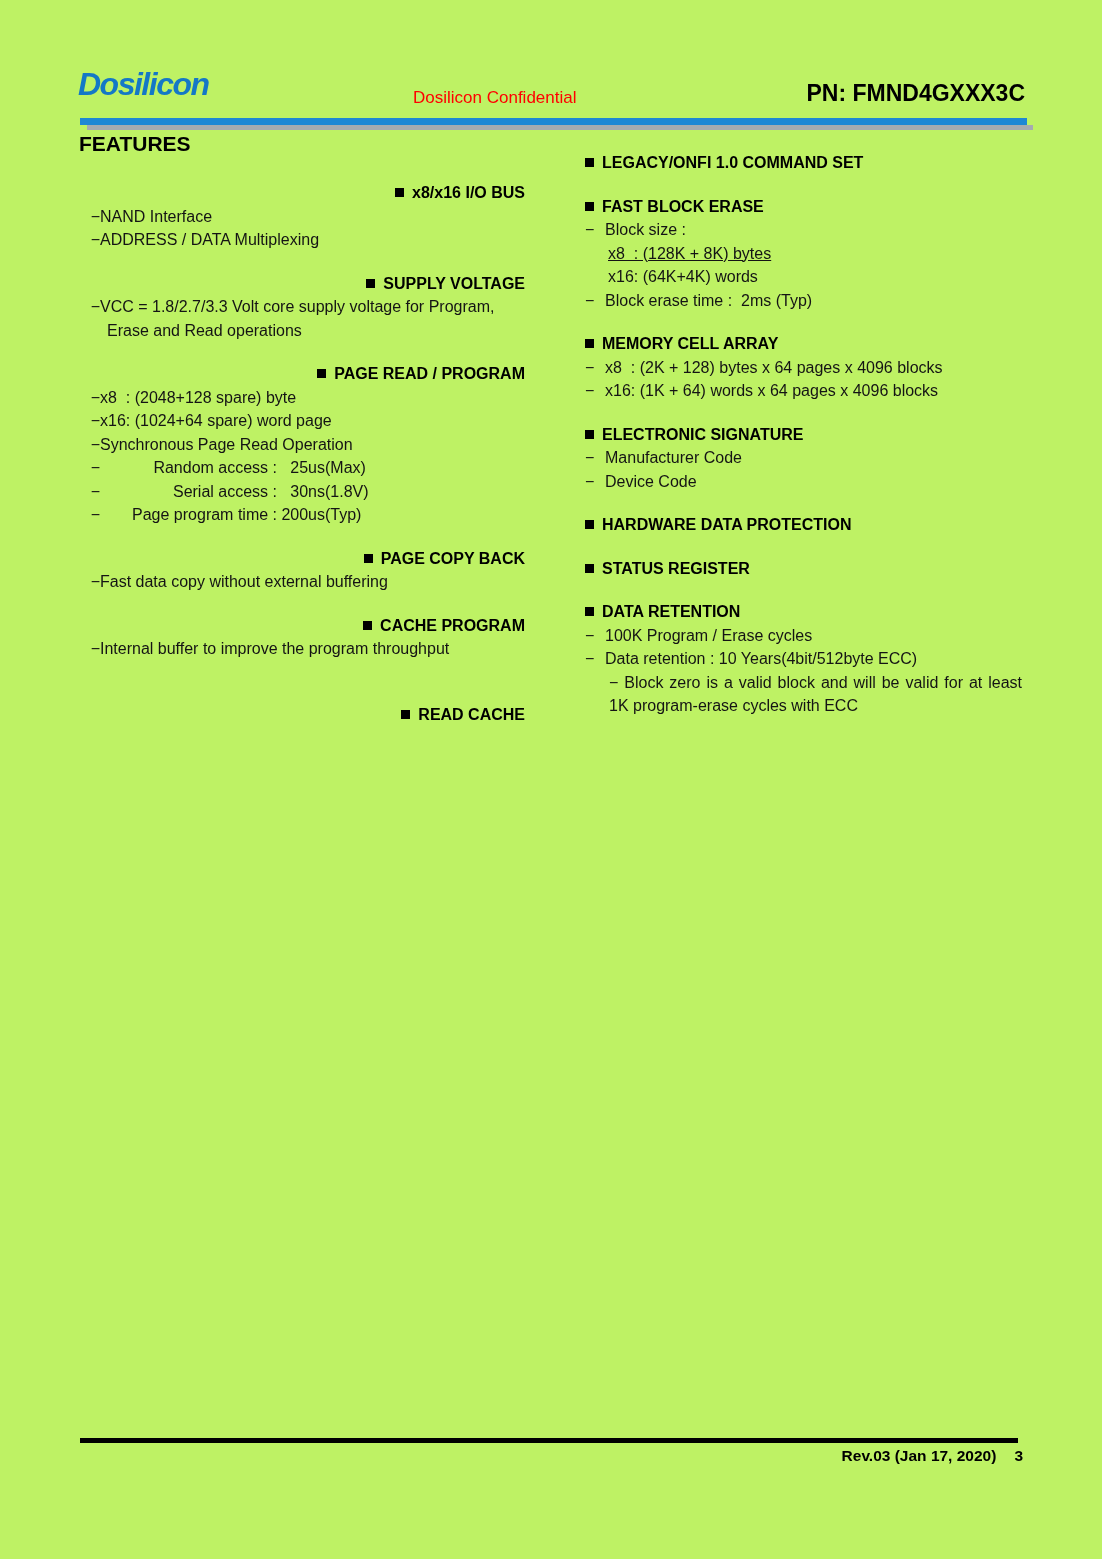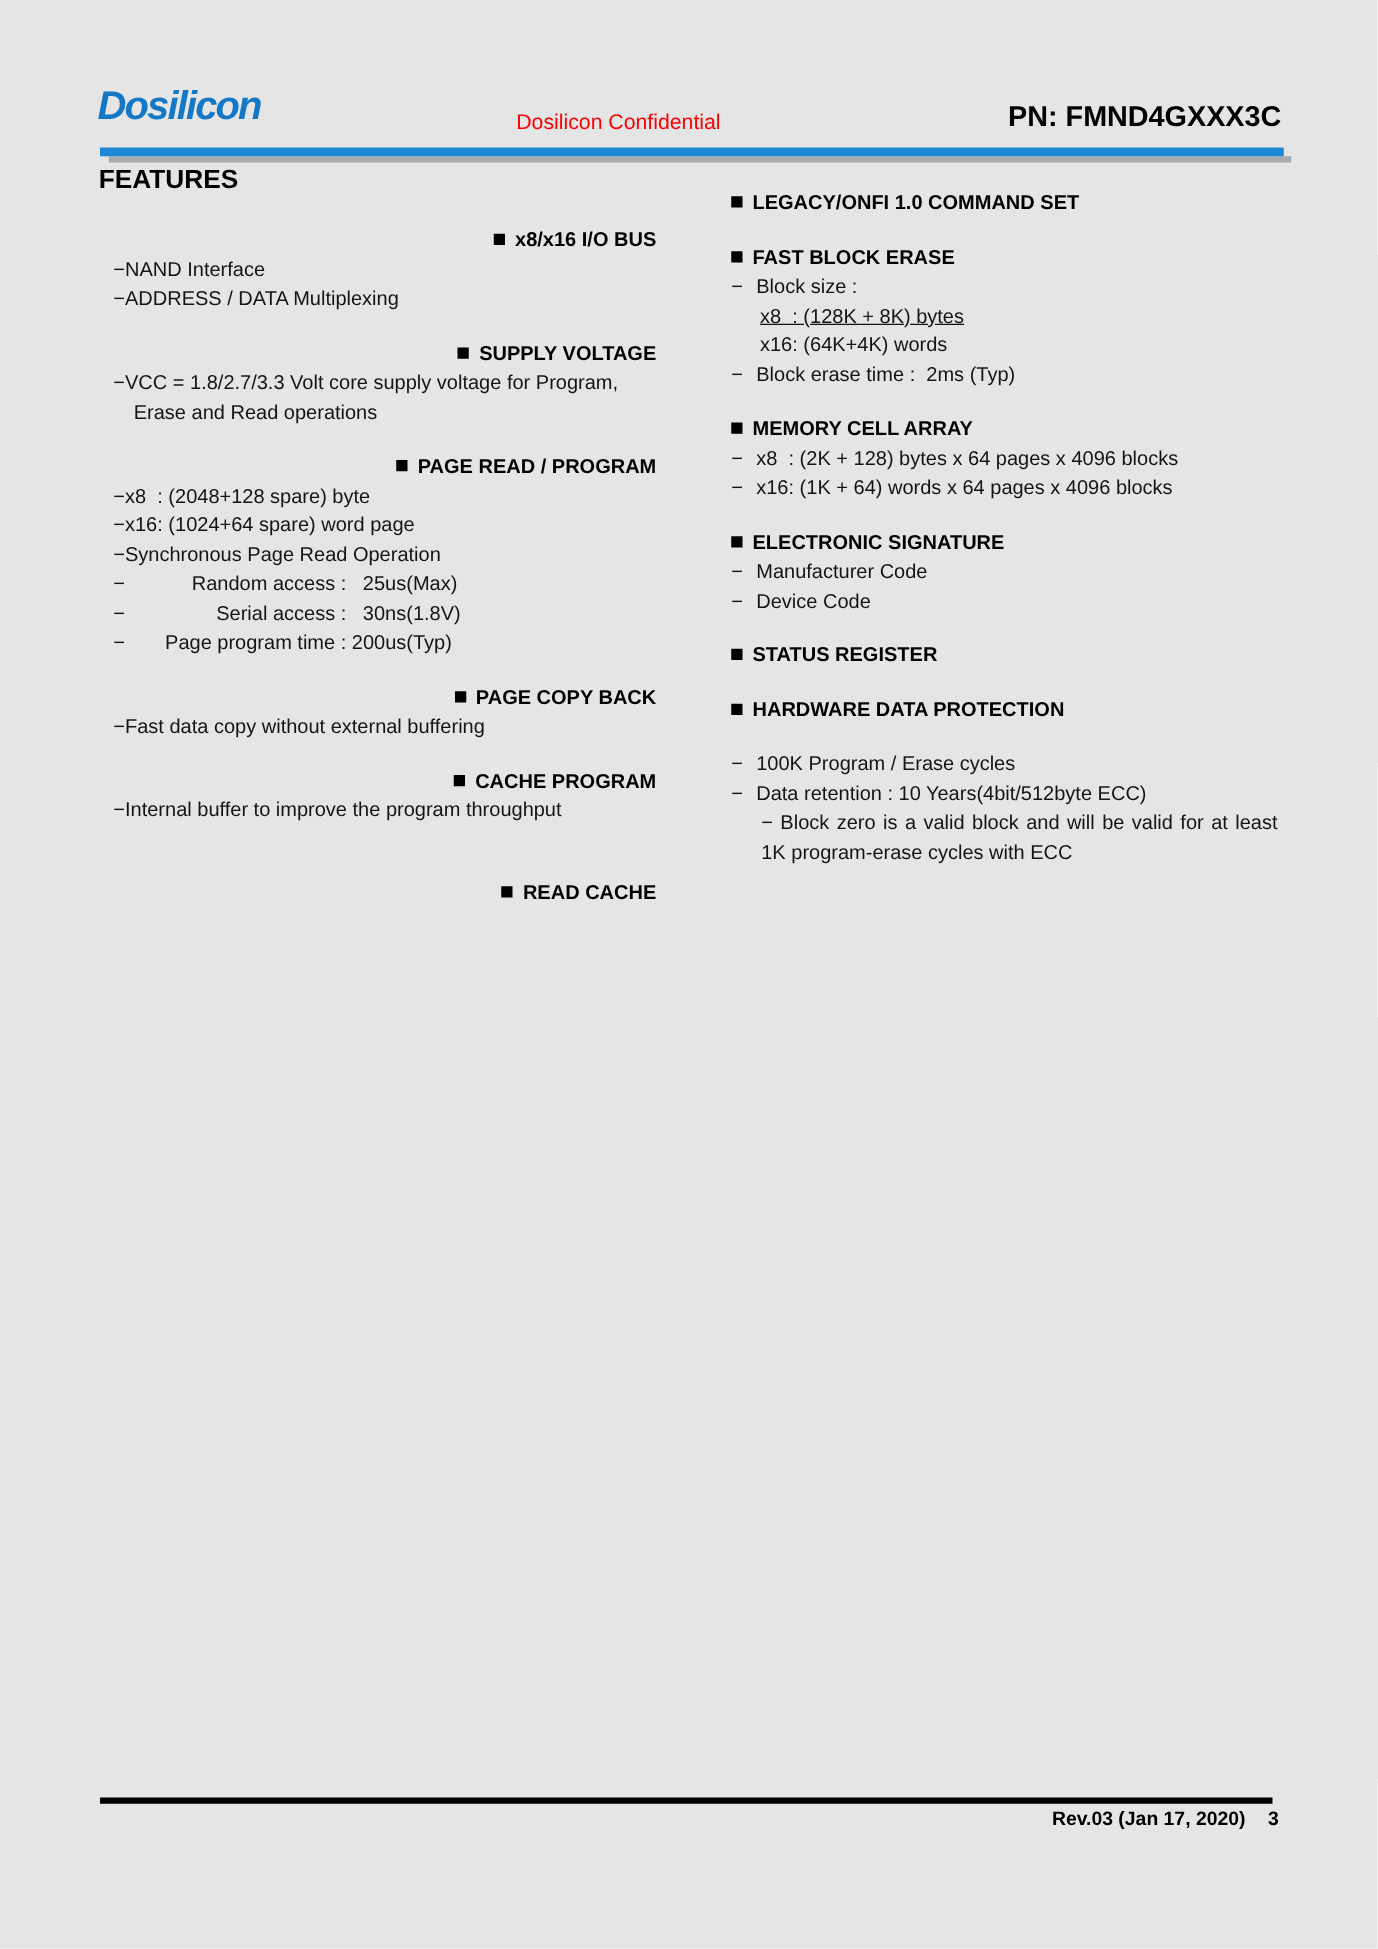--- a/index.html
+++ b/index.html
@@ -1,19 +1,19 @@
 <!DOCTYPE html>
 <html><head>
 <meta charset="utf-8">
 <style>
   html,body{margin:0;padding:0;background:#fff;}
   .page{
     position:relative;
     width:1102px;height:1559px;
-    background:#e5e5e5;
+    background:#bef264;
     font-family:"Liberation Sans", sans-serif;
     color:#141414;
     overflow:hidden;
   }
   
   .logo{
     position:absolute;left:78px;top:66px;
     font-size:32px;font-weight:800;font-style:italic;
     letter-spacing:-1.5px;color:#1478c6;
   }
@@ -129,26 +129,27 @@
         <div class="heading"><span class="sq"></span><span class="htext">MEMORY CELL ARRAY</span></div>
         <div class="item"><span class="dash">−</span><span class="txt">x8  : (2K + 128) bytes x 64 pages x 4096 blocks</span></div>
         <div class="item"><span class="dash">−</span><span class="txt">x16: (1K + 64) words x 64 pages x 4096 blocks</span></div>
       </div>
       <div class="section">
         <div class="heading"><span class="sq"></span><span class="htext">ELECTRONIC SIGNATURE</span></div>
         <div class="item"><span class="dash">−</span><span class="txt">Manufacturer Code</span></div>
         <div class="item"><span class="dash">−</span><span class="txt">Device Code</span></div>
       </div>
       <div class="section">
+        <div class="heading"><span class="sq"></span><span class="htext">HARDWARE DATA PROTECTION</span></div>
+      </div>
+      <div class="section">
         <div class="heading"><span class="sq"></span><span class="htext">STATUS REGISTER</span></div>
       </div>
       <div class="section">
-        <div class="heading"><span class="sq"></span><span class="htext">HARDWARE DATA PROTECTION</span></div>
-      </div>
-      <div class="section">
+        <div class="heading"><span class="sq"></span><span class="htext">DATA RETENTION</span></div>
         <div class="item"><span class="dash">−</span><span class="txt">100K Program / Erase cycles</span></div>
         <div class="item"><span class="dash">−</span><span class="txt">Data retention : 10 Years(4bit/512byte ECC)</span></div>
         <div class="para">
           <div class="pline1">−  Block zero is a valid block and will be valid for at least</div>
           <div class="pline2">1K program-erase cycles with ECC</div>
         </div>
       </div>
     </div>
 
   <div class="footer-rule"></div>

